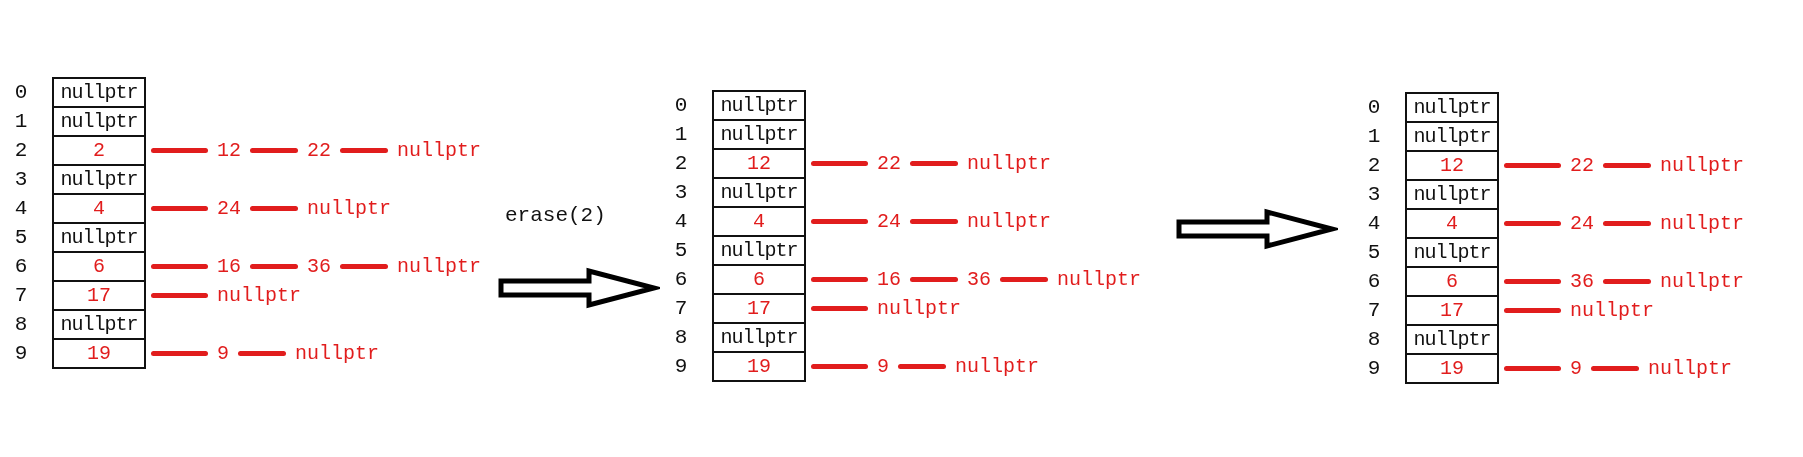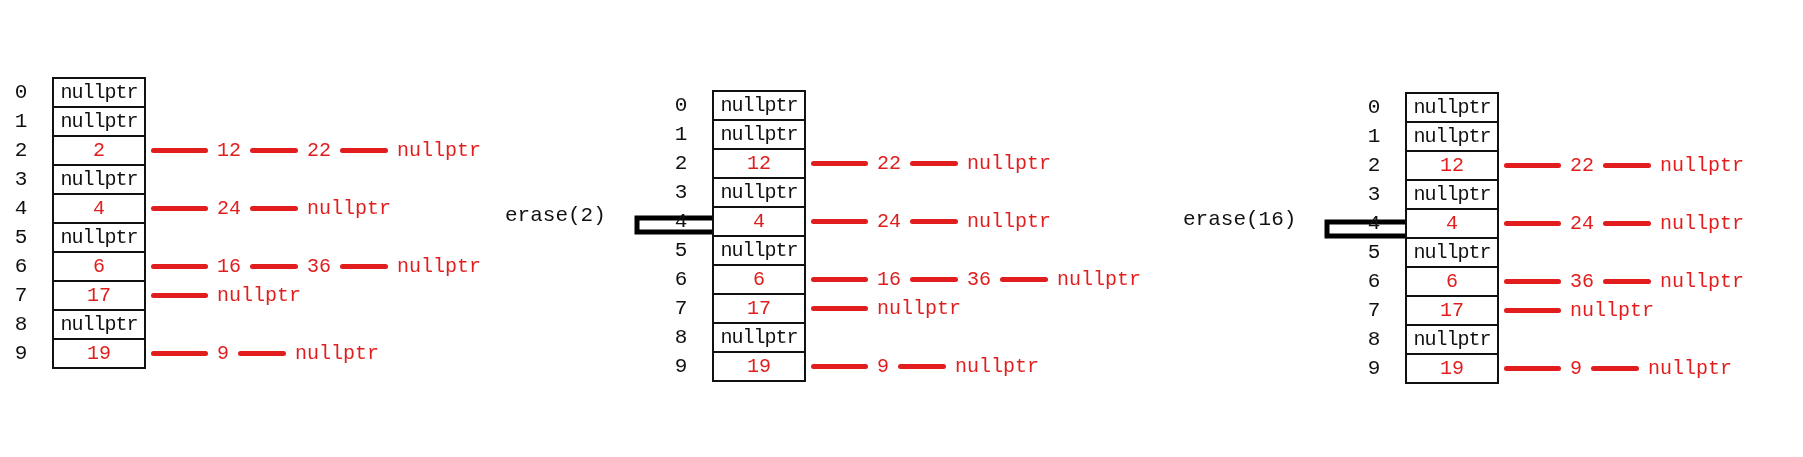--- a/index.html
+++ b/index.html
@@ -32,21 +32,21 @@
 
   .chain { display: flex; align-items: center; margin-left: 5px; }
   .link {
     height: 5px; width: 48px; flex: none;
     background: var(--red, #e11d1d);
     border-radius: 3px; margin: 0 9px;
   }
   .link-first { width: 57px; margin-left: 0; }
   .node { font-size: 20px; color: var(--red, #e11d1d); white-space: nowrap; }
 
-  .transition { position: absolute; display: flex; flex-direction: row; gap: 28px; }
+  .transition { position: absolute; display: flex; flex-direction: column; gap: 28px; }
   .t-label { font-size: 21px; color: var(--black, #111); margin-left: 7px; margin-bottom: 12px; white-space: nowrap; }
   .arrow-svg { display: block; }
   .arrow-svg polygon { fill: #ffffff; stroke: #000000; stroke-width: 5; stroke-miterlimit: 10; }
 </style>
 </head>
 <body>
 
 <div class="canvas">
 
   <section class="state" id="state-0" style="left:4px; top:77px">
@@ -198,21 +198,20 @@
         <div class="chain">
           <span class="link link-first"></span>
           <span class="node">9</span>
           <span class="link"></span>
           <span class="node">nullptr</span>
         </div>
       </div>
     </section>
 
   <div class="transition" id="transition-1" style="left:1176px; top:208px">
-    <div class="t-label">erase(16)</div>
     <svg class="arrow-svg" width="162" height="42" viewBox="0 0 162 42">
       <polygon points="3,14 91,14 91,4 156,21 91,38 91,28 3,28"></polygon>
     </svg>
   </div>
 
   <section class="state" id="state-2" style="left:1357px; top:92px">
       <div class="bucket-row">
         <div class="idx">0</div>
         <div class="cell cell-null">nullptr</div>
       </div>

